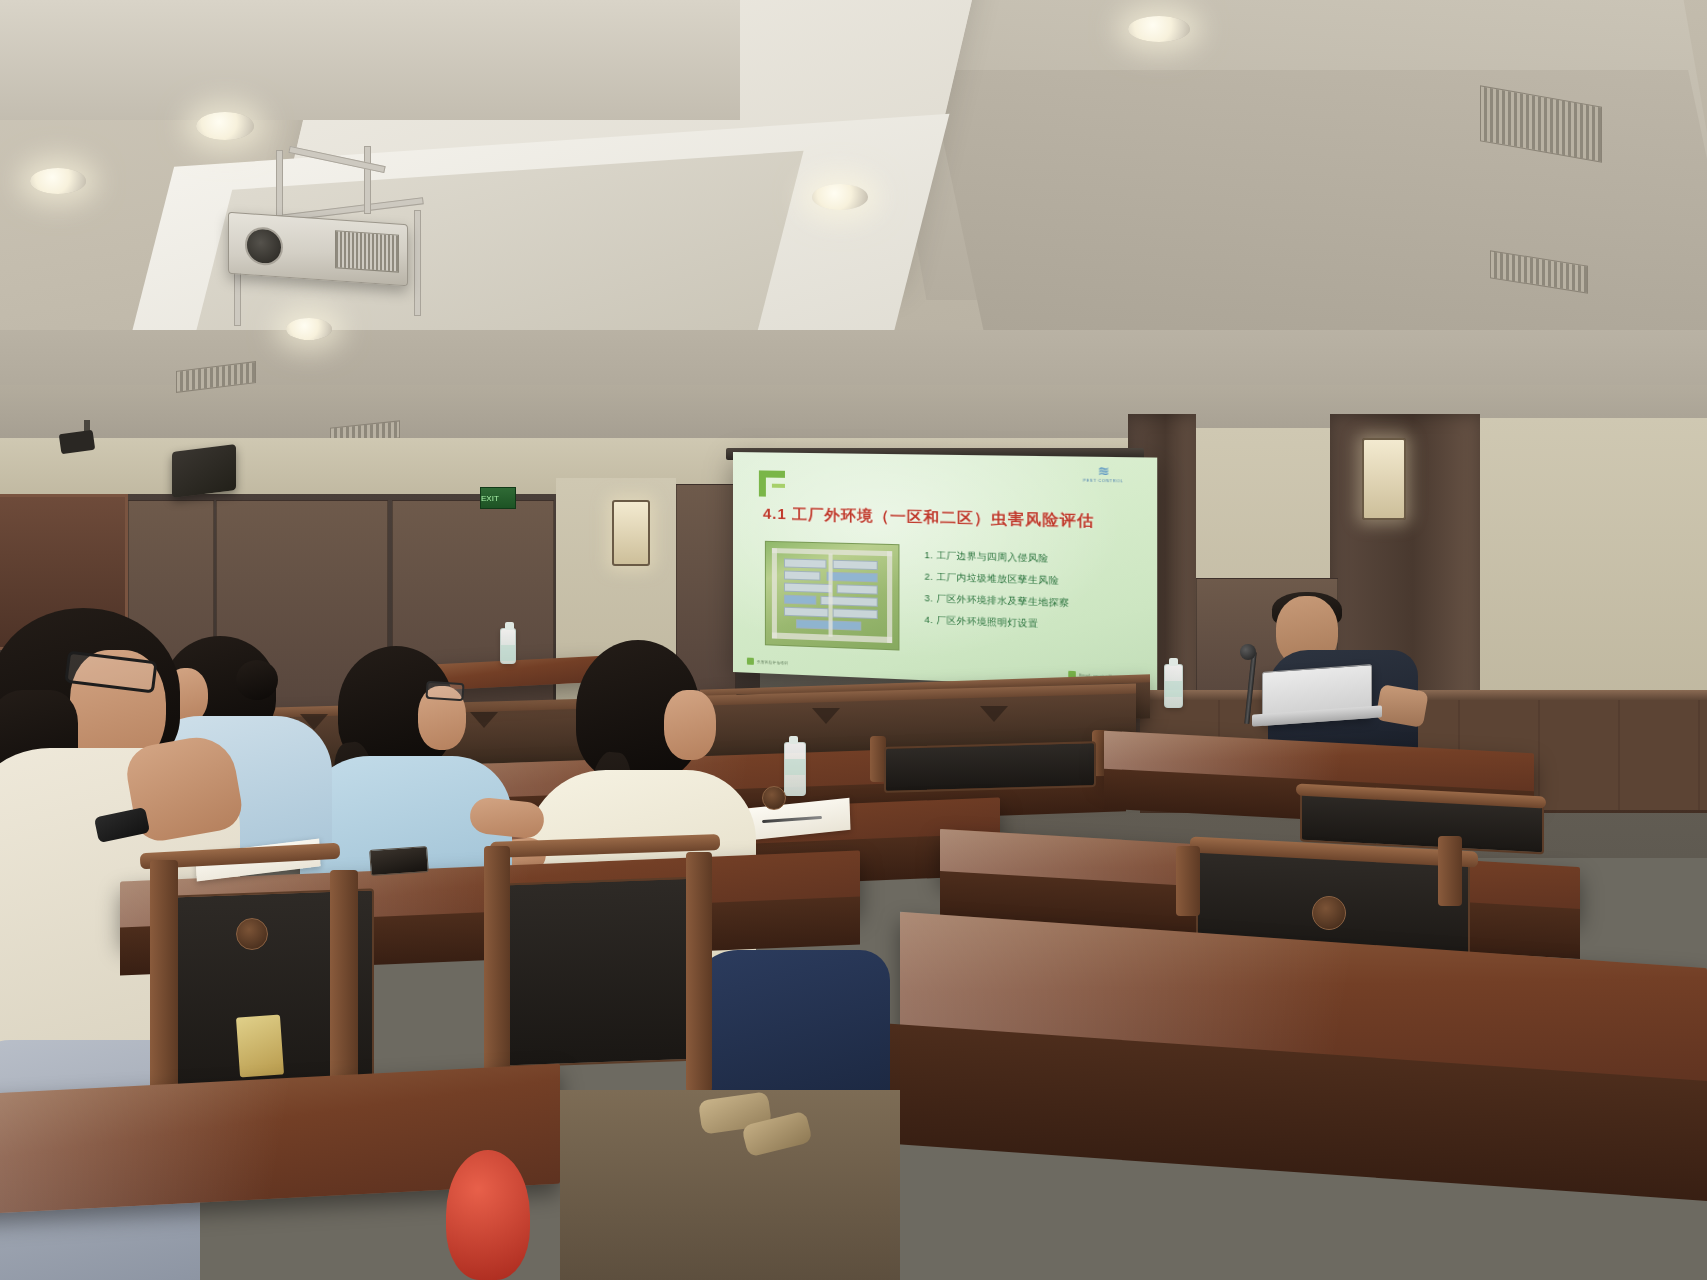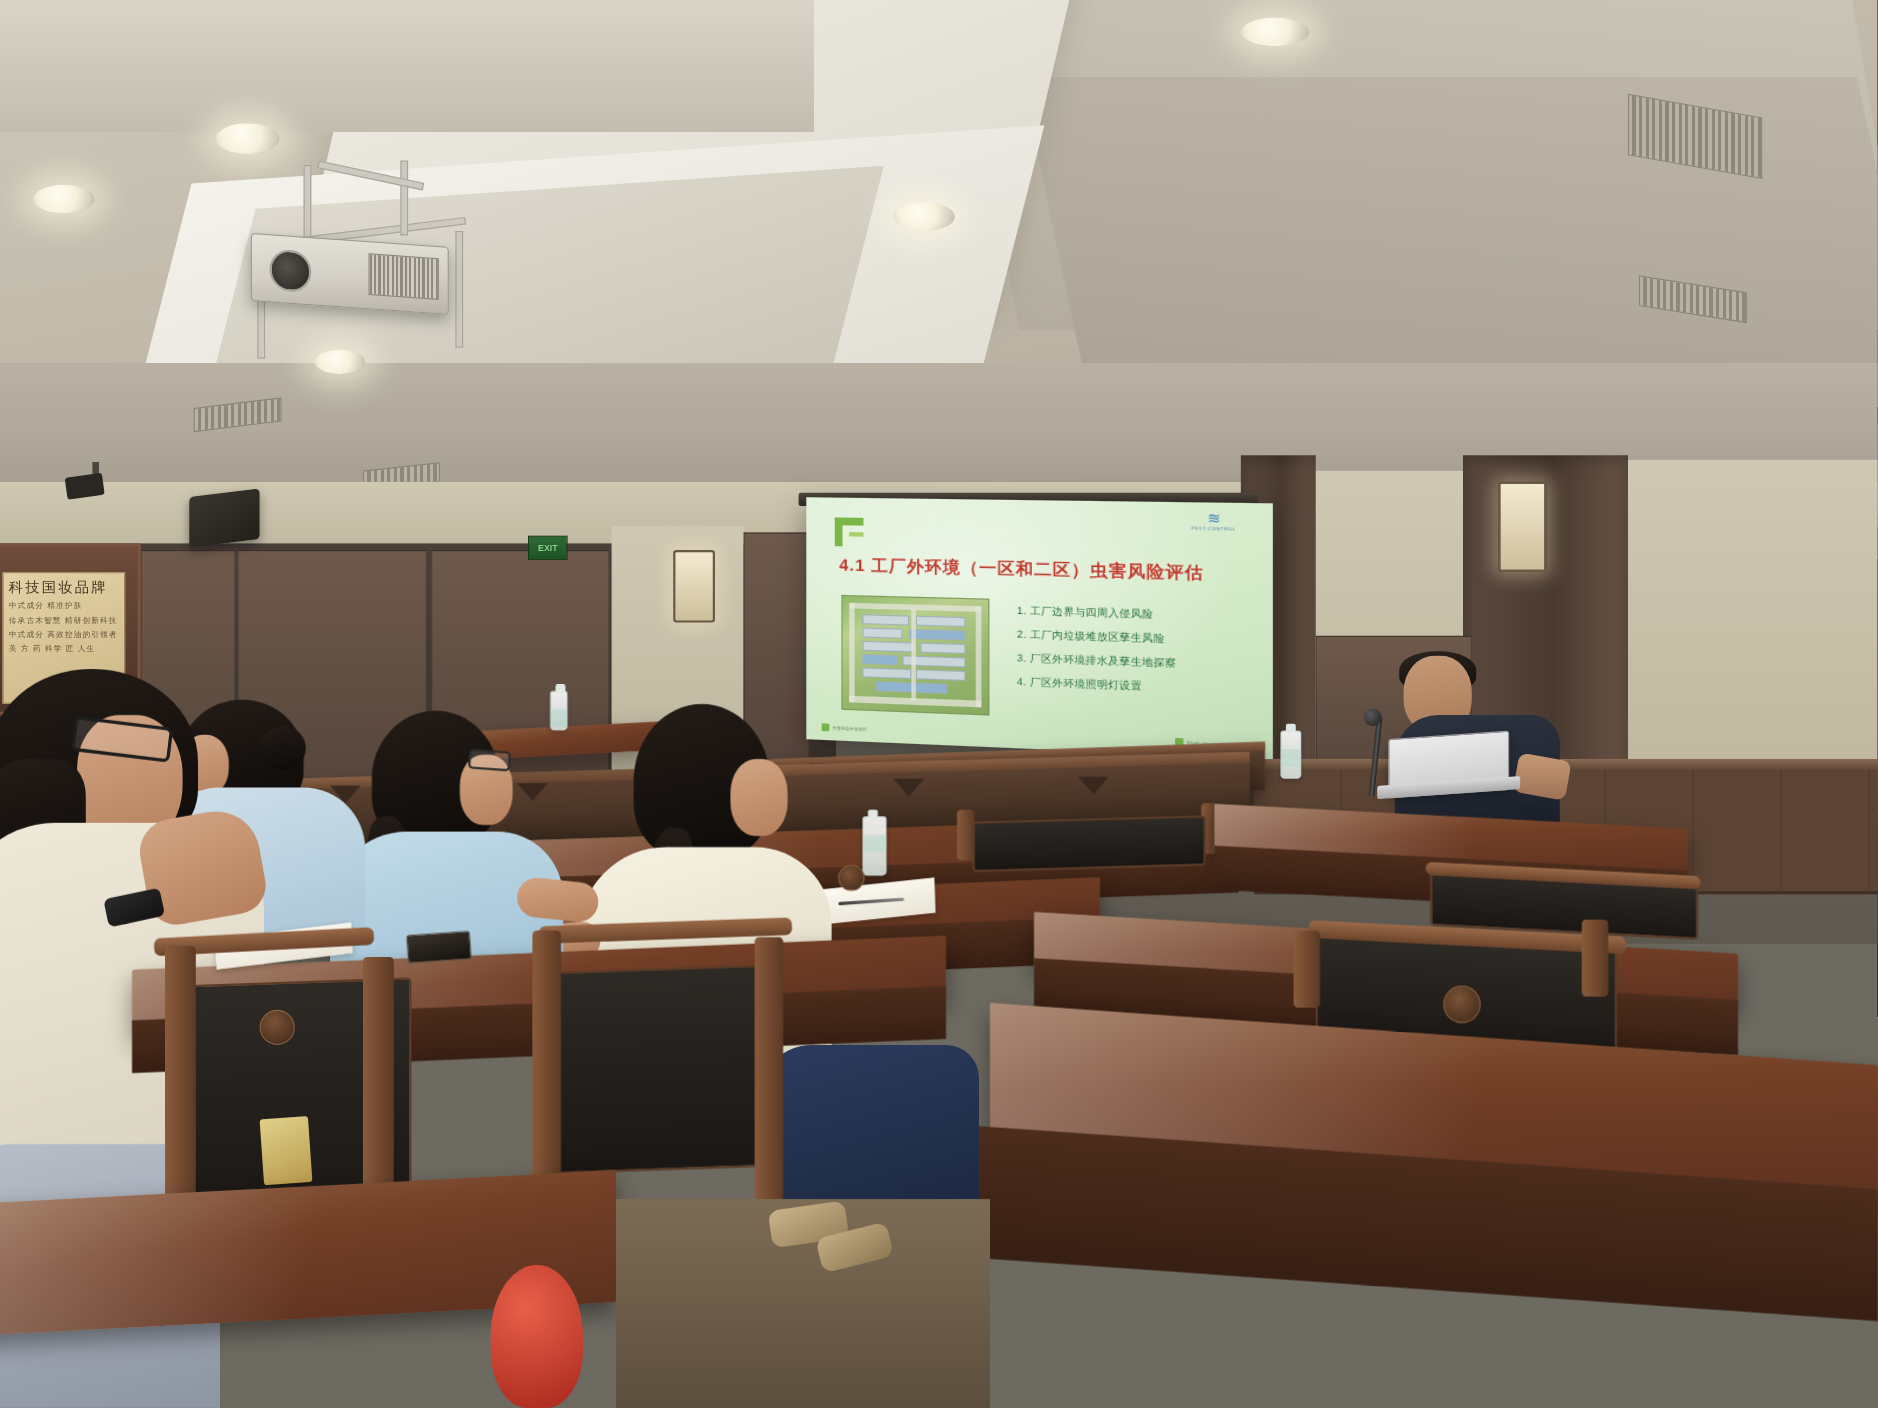--- a/index.html
+++ b/index.html
@@ -73,21 +73,21 @@
     background:linear-gradient(160deg,#e3d2a7,#cdb887);border:1px solid #a8906a;
     padding:4px 5px;box-sizing:border-box;overflow:hidden;}
   .plaque-title{font-size:13px;color:#4a3520;letter-spacing:2px;white-space:nowrap;}
   .plaque-line{font-size:7px;color:#56412a;letter-spacing:1px;white-space:nowrap;margin-top:3px;opacity:.85;}
 
   .wall-speaker{position:absolute;left:172px;top:448px;width:64px;height:46px;
     background:linear-gradient(150deg,#3a3631,#222019);border-radius:4px;
     transform:skewY(-7deg);box-shadow:0 4px 10px rgba(0,0,0,.4);}
   .exit-sign{position:absolute;left:480px;top:487px;width:34px;height:20px;
     background:linear-gradient(180deg,#2f6a35,#1d5324);border:1px solid #123a18;
-    display:flex;align-items:center;justify-content:center;}
+    display:flex;align-items:center;}
   .exit-glyph{color:#a8f0a8;font-size:8px;letter-spacing:0;}
   .cam{position:absolute;left:60px;top:432px;width:34px;height:20px;background:#2a2723;
     border-radius:3px;transform:rotate(-8deg);}
   .cam-arm{position:absolute;left:84px;top:420px;width:6px;height:18px;background:#4a463f;}
 
   .sconce{position:absolute;width:34px;height:62px;border-radius:3px;
     background:linear-gradient(180deg,#f3ead0,#cdbf9a);border:2px solid #6a5a45;
     box-shadow:0 0 16px 5px rgba(255,240,200,.35);}
 
   
@@ -236,27 +236,20 @@
     <div class="wood-col" style="left:1128px;top:-24px;width:68px;height:320px;"></div>
     <div class="wood-col" style="left:1330px;top:-24px;width:150px;height:320px;"></div>
     <div class="wood-panel" style="left:1196px;top:140px;width:140px;height:150px;"></div>
     <div class="wood-panel" style="left:216px;top:62px;width:170px;height:250px;"></div>
     <div class="wood-panel" style="left:392px;top:62px;width:160px;height:250px;"></div>
     <div class="wood-panel" style="left:128px;top:62px;width:84px;height:250px;"></div>
     <div class="wood-panel" style="left:676px;top:46px;width:58px;height:230px;"></div>
   </div>
 
   <div class="plaque-frame"></div>
-  <div class="plaque">
-    <div class="plaque-title">科技国妆品牌</div>
-    <div class="plaque-line">中式成分  精准护肤</div>
-    <div class="plaque-line">传承古木智慧  精研创新科技</div>
-    <div class="plaque-line">中式成分  高效控油的引领者</div>
-    <div class="plaque-line">美  方  药  科学  匠  人生</div>
-  </div>
 
   <div class="cam-arm"></div>
   <div class="cam"></div>
   <div class="wall-speaker"></div>
   <div class="exit-sign">
     <span class="exit-glyph">EXIT</span>
   </div>
   <div class="sconce" style="left:612px;top:500px;"></div>
   <div class="sconce" style="left:1362px;top:438px;width:40px;height:78px;"></div>
 

